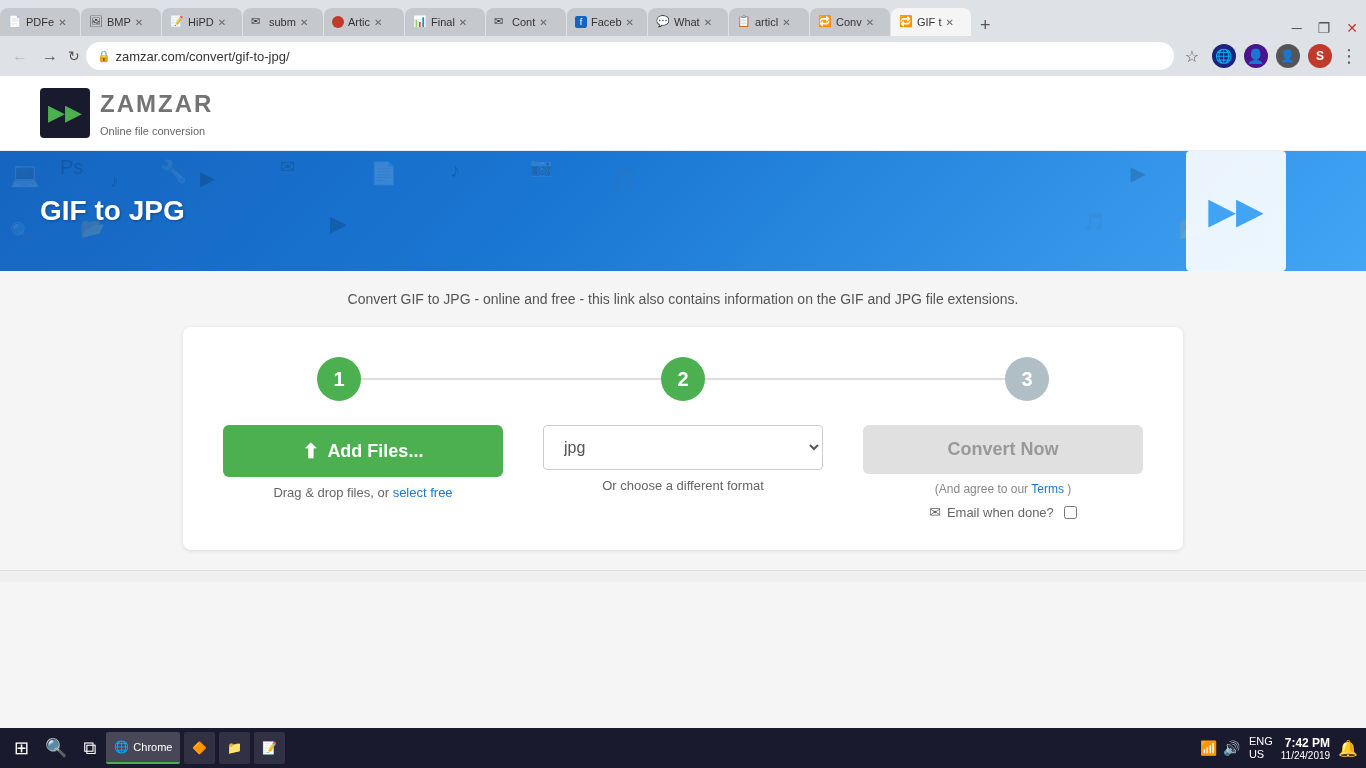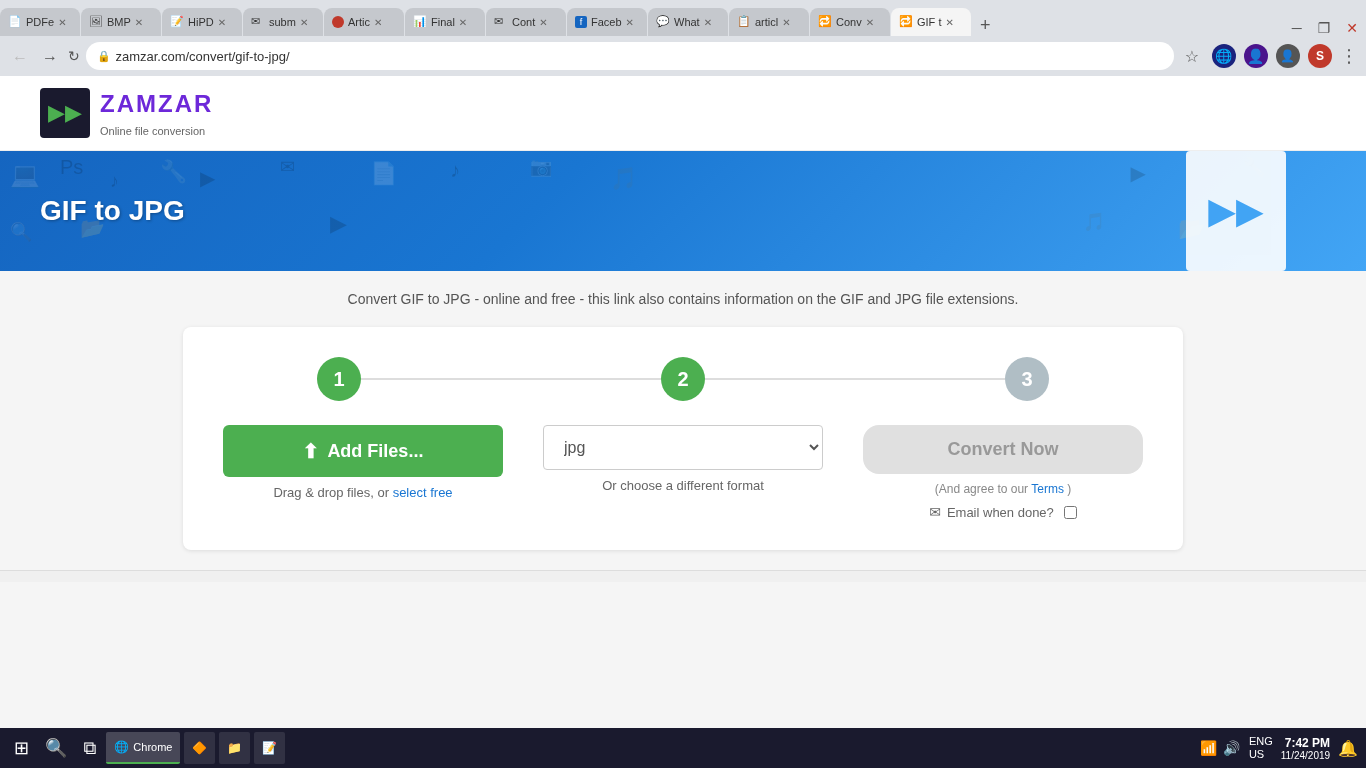--- a/index.html
+++ b/index.html
@@ -110,21 +110,21 @@
     .logo-area { display: flex; align-items: center; gap: 10px; margin-right: auto; }
     .logo-box {
       width: 50px; height: 50px;
       background: #1a1a2e;
       border-radius: 4px;
       display: flex; align-items: center; justify-content: center;
       overflow: hidden;
     }
     .logo-arrows { font-size: 22px; color: #4caf50; }
     .logo-text-area { display: flex; flex-direction: column; }
-    .logo-brand { font-size: 24px; font-weight: bold; color: #6d28d9; letter-spacing: 2px; }
+    .logo-brand { font-size: 24px; font-weight: bold; color: #737373; letter-spacing: 2px; }
     .logo-sub { font-size: 11px; color: #666; margin-top: 7px; }
     .nav-links { display: flex; gap: 30px; align-items: center; }
     .nav-link { font-size: 13px; color: #555; text-decoration: none; font-weight: 500; letter-spacing: 0.5px; cursor: pointer; }
     .btn-login {
       background: white;
       border: 2px solid #ccc;
       border-radius: 4px;
       padding: 8px 20px;
       font-size: 13px;
       font-weight: bold;
@@ -302,21 +302,21 @@
       font-size: 13px;
       color: #666;
       text-align: center;
     }
 
     .btn-convert {
       width: 100%;
       background: #e0e0e0;
       color: #999;
       border: none;
-      border-radius: 16px;
+      border-radius: 6px;
       padding: 14px 20px;
       font-size: 18px;
       font-weight: bold;
       cursor: not-allowed;
     }
 
     .terms-text {
       font-size: 12px;
       color: #888;
       text-align: left;

